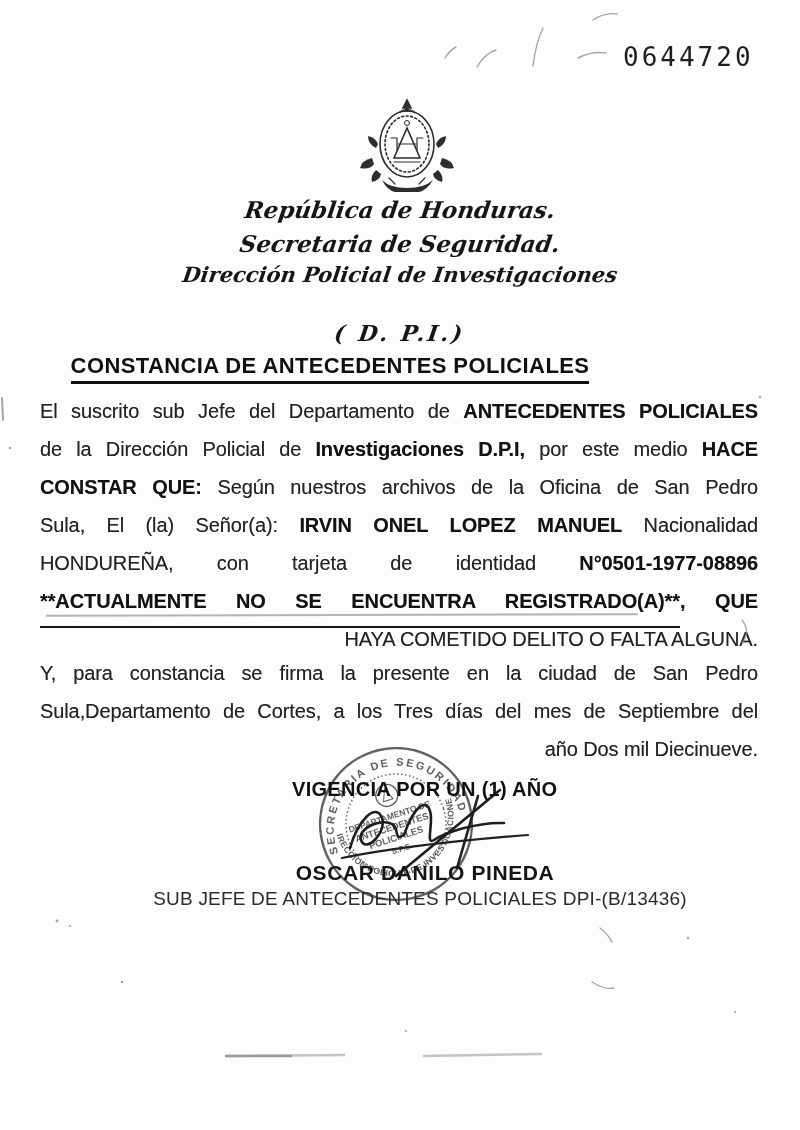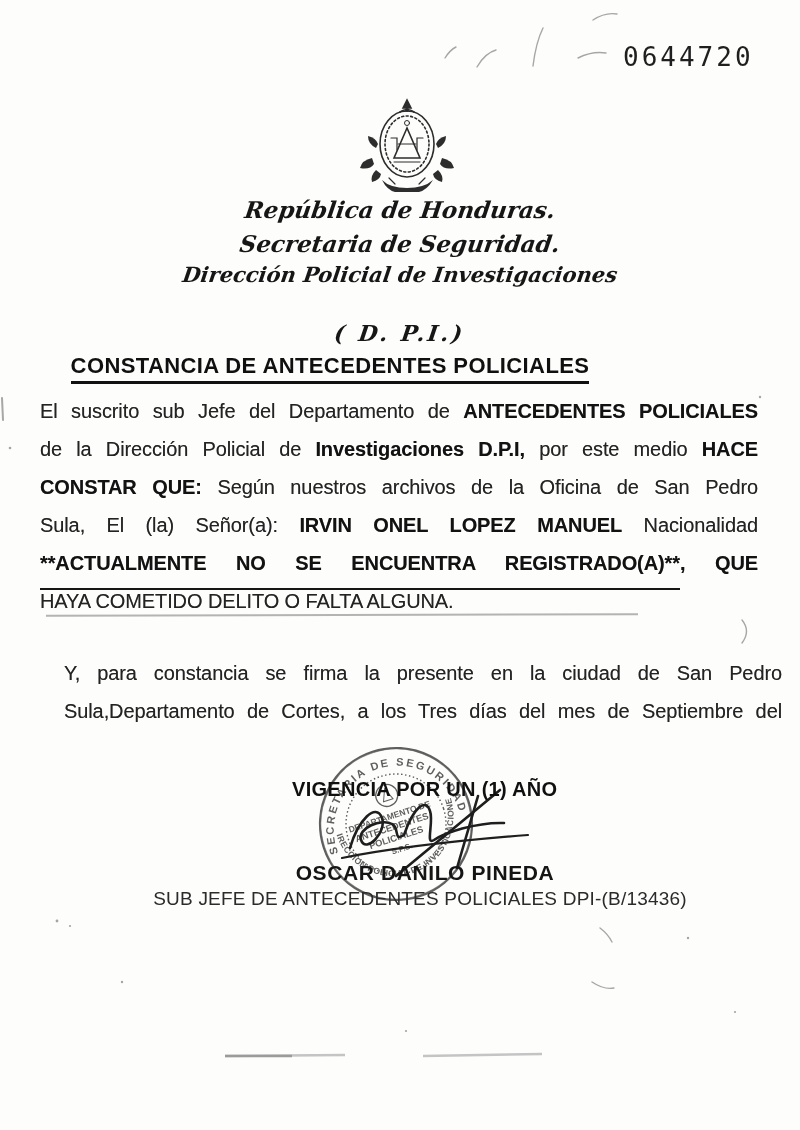--- a/index.html
+++ b/index.html
@@ -28,22 +28,22 @@
     font-size:22px;letter-spacing:3px;}
   .title{
     position:absolute;left:0;top:353px;width:660px;text-align:center;
     font-size:22px;font-weight:700;letter-spacing:.4px;color:#101010;
   }
   .title span{display:inline-block;border-bottom:3px solid #111;padding-bottom:2px;}
   
   .para{position:absolute;left:40px;width:718px;font-size:20px;letter-spacing:-0.1px;
     color:#232323;text-shadow:0 0 .4px rgba(20,20,20,.45);}
   .p1{top:396px;}
-  .p2{top:658px;margin-left:24px;}
-  .bline{height:38px;line-height:30px;white-space:nowrap;}
+  .p2{top:658px;}
+  .bline{height:38px;line-height:30px;white-space:nowrap;text-align:right;}
   .bline.just{white-space:normal;text-align:justify;text-align-last:justify;}
   .bline .b{font-weight:700;color:#121212;margin-top:36px;}
   .bline .u{border-bottom:2.5px solid #161616;padding-bottom:14px;}
   
   .validity{
     position:absolute;left:292px;top:768px;font-size:20px;font-weight:700;
     letter-spacing:.3px;color:#101010;z-index:4;margin-top:10px;
   }
   
   .signer-name{
@@ -107,26 +107,28 @@
 
   <div class="title">
     <span>CONSTANCIA DE ANTECEDENTES POLICIALES</span>
   </div>
 
   <div class="para p1">
       <div class="bline just"><span>El suscrito sub Jefe del Departamento de </span><span class="b">ANTECEDENTES POLICIALES</span></div>
       <div class="bline just"><span>de la Dirección Policial de </span><span class="b">Investigaciones D.P.I,</span><span> por este medio </span><span class="b">HACE</span></div>
       <div class="bline just"><span class="b">CONSTAR QUE:</span><span> Según nuestros archivos de la Oficina de San Pedro</span></div>
       <div class="bline just"><span>Sula, El (la) Señor(a): </span><span class="b">IRVIN ONEL LOPEZ MANUEL</span><span> Nacionalidad</span></div>
+      <div class="bline just"><span>HONDUREÑA, con tarjeta de identidad </span><span class="b">N°0501-1977-08896</span></div>
       <div class="bline just"><span class="b u">**ACTUALMENTE NO SE ENCUENTRA REGISTRADO(A)**</span><span class="b">, </span><span class="b">QUE</span></div>
       <div class="bline"><span>HAYA COMETIDO DELITO O FALTA ALGUNA.</span></div>
     </div>
   <div class="para p2">
       <div class="bline just"><span>Y, para constancia se firma la presente en la ciudad de  San Pedro</span></div>
       <div class="bline just"><span>Sula,Departamento de Cortes, a los Tres días del mes de Septiembre del</span></div>
+      <div class="bline"><span>año Dos mil Diecinueve.</span></div>
     </div>
 
   <div class="echo-underline"></div>
 
   <svg class="stamp-svg" width="176" height="176" viewBox="-88 -88 176 176">
     <defs>
       <path id="arcTop" d="M -64 6 A 64 64 0 0 1 64 6"></path>
       <path id="arcBottom" d="M -60 -8 A 60 60 0 0 0 60 -8"></path>
     </defs>
     <g transform="rotate(-18)" stroke="#3d3d3d" fill="none">

